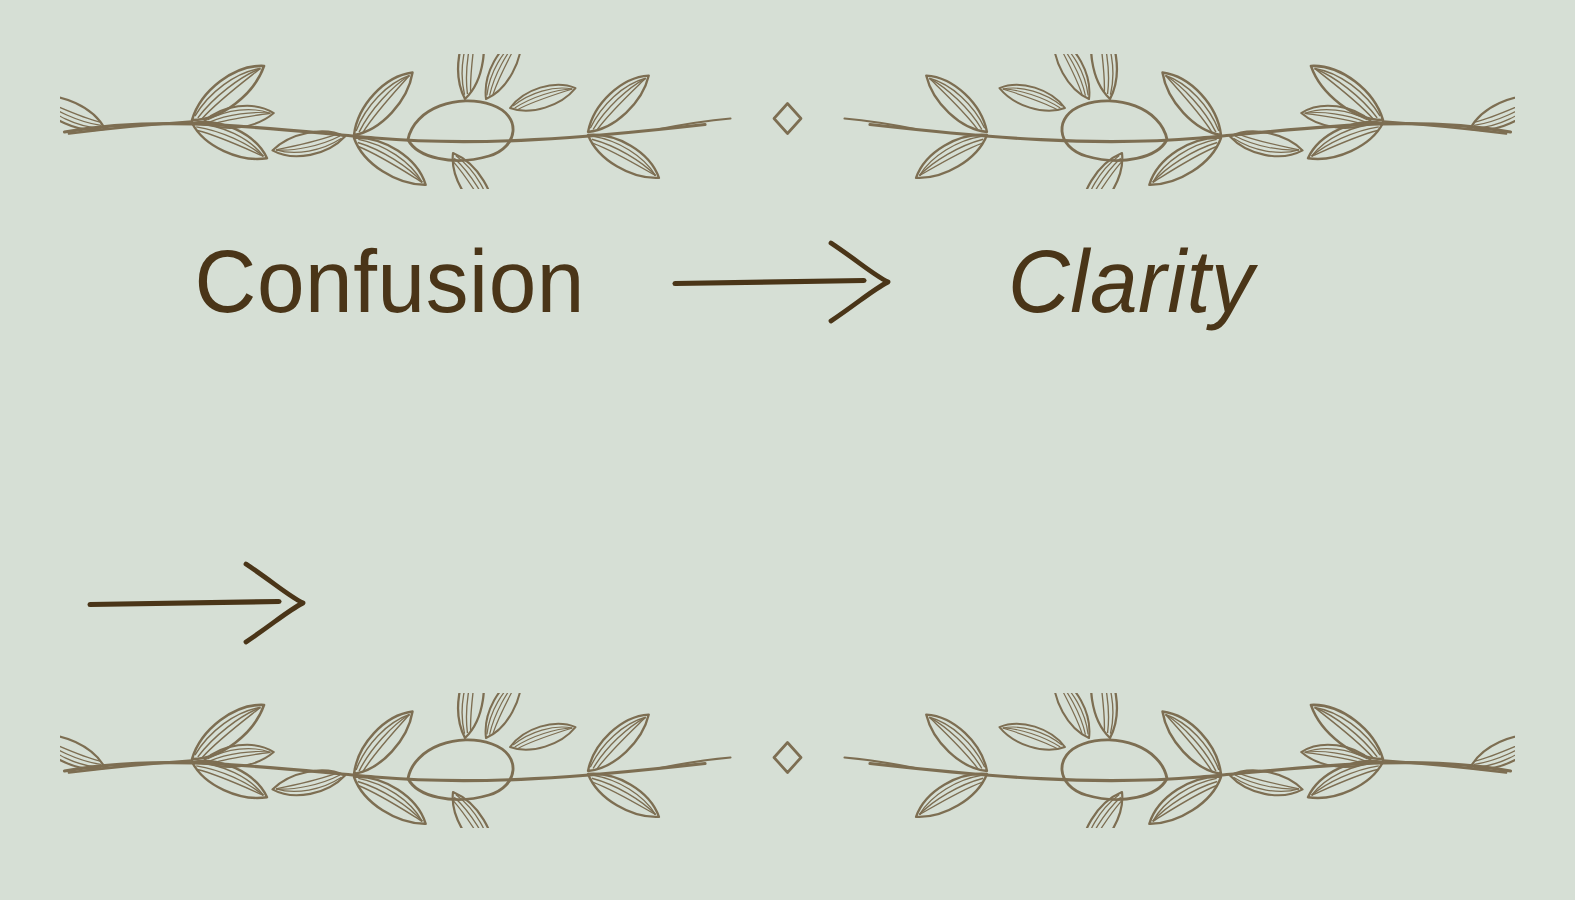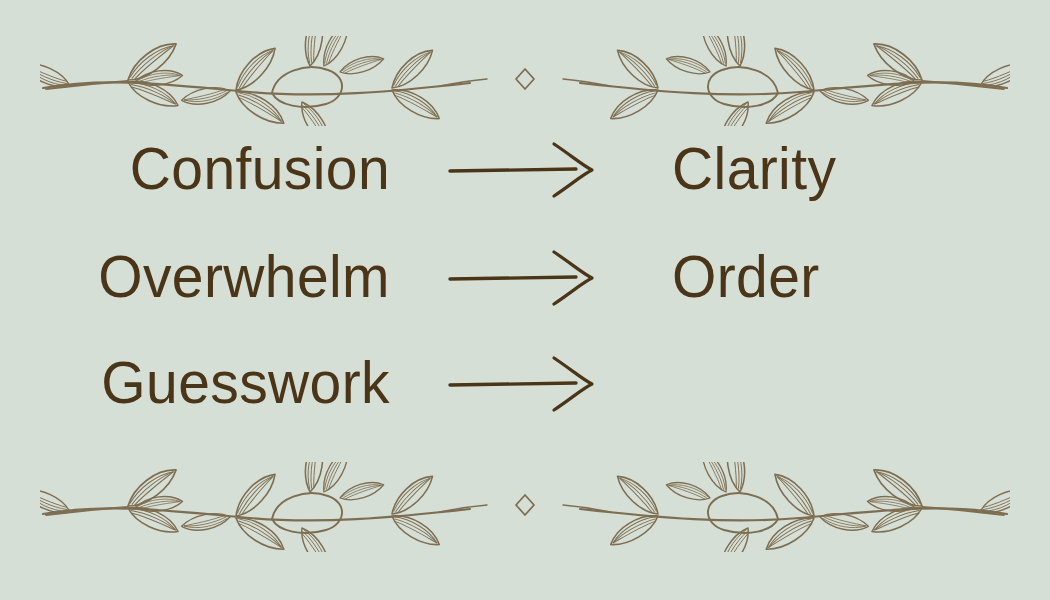--- a/index.html
+++ b/index.html
@@ -40,21 +40,21 @@
     left: 0;
     width: 1050px;
     height: 320px;
   }
   .row {
     position: absolute;
     left: 0;
     width: 1050px;
     height: 96px;
     display: flex;
-    align-items: flex-start;
+    align-items: center;
   }
   #row-0 { top: 0px; }
   #row-1 { top: 108px; }
   #row-2 { top: 214px; }
 
   .cell-left {
     width: 390px;
     text-align: right;
     padding-right: 0;
     box-sizing: border-box;
@@ -62,20 +62,21 @@
   .cell-arrow {
     width: 282px;
     display: flex;
     align-items: center;
     justify-content: center;
   }
   .cell-right {
     width: 378px;
     text-align: left;
     box-sizing: border-box;
+    font-style: italic;
   }
 
   .term {
     display: inline-block;
     color: #4a3518;
     font-family: "Liberation Sans", sans-serif;
     font-size: 57px;
     font-weight: 300;
     letter-spacing: 0.4px;
     line-height: 1;
@@ -178,45 +179,28 @@
         <svg class="arrow-svg" viewBox="0 0 170 60" aria-hidden="true">
           <path d="M4,31 L130,29" fill="none" stroke="#4a3518" stroke-width="3.4" stroke-linecap="round"></path>
           <path d="M108,4 C126,16 136,25 146,30 C136,35 126,44 108,56" fill="none" stroke="#4a3518" stroke-width="3.2" stroke-linecap="round" stroke-linejoin="round"></path>
         </svg>
       </div>
       <div class="cell-right">
         <span class="term">Clarity</span>
       </div>
     </div>
 
-    <div class="row" id="row-1">
-      <div class="cell-left">
-        <span class="term">Overwhelm</span>
-      </div>
+
+    <div class="row" id="row-2">
       <div class="cell-arrow">
         <svg class="arrow-svg" viewBox="0 0 170 60" aria-hidden="true">
           <path d="M4,31 L130,29" fill="none" stroke="#4a3518" stroke-width="3.4" stroke-linecap="round"></path>
           <path d="M108,4 C126,16 136,25 146,30 C136,35 126,44 108,56" fill="none" stroke="#4a3518" stroke-width="3.2" stroke-linecap="round" stroke-linejoin="round"></path>
         </svg>
       </div>
-      <div class="cell-right">
-        <span class="term">Order</span>
-      </div>
-    </div>
-
-    <div class="row" id="row-2">
-      <div class="cell-left">
-        <span class="term">Guesswork</span>
-      </div>
-      <div class="cell-arrow">
-        <svg class="arrow-svg" viewBox="0 0 170 60" aria-hidden="true">
-          <path d="M4,31 L130,29" fill="none" stroke="#4a3518" stroke-width="3.4" stroke-linecap="round"></path>
-          <path d="M108,4 C126,16 136,25 146,30 C136,35 126,44 108,56" fill="none" stroke="#4a3518" stroke-width="3.2" stroke-linecap="round" stroke-linejoin="round"></path>
-        </svg>
-      </div>
     </div>
 
   </div>
 
   <div class="flourish" id="flourish-bottom">
     <svg viewBox="0 0 970 90" preserveAspectRatio="none" aria-hidden="true">
       <g>
           <use href="#halfvine"></use>
         </g>
       <g transform="translate(970,0) scale(-1,1)">

